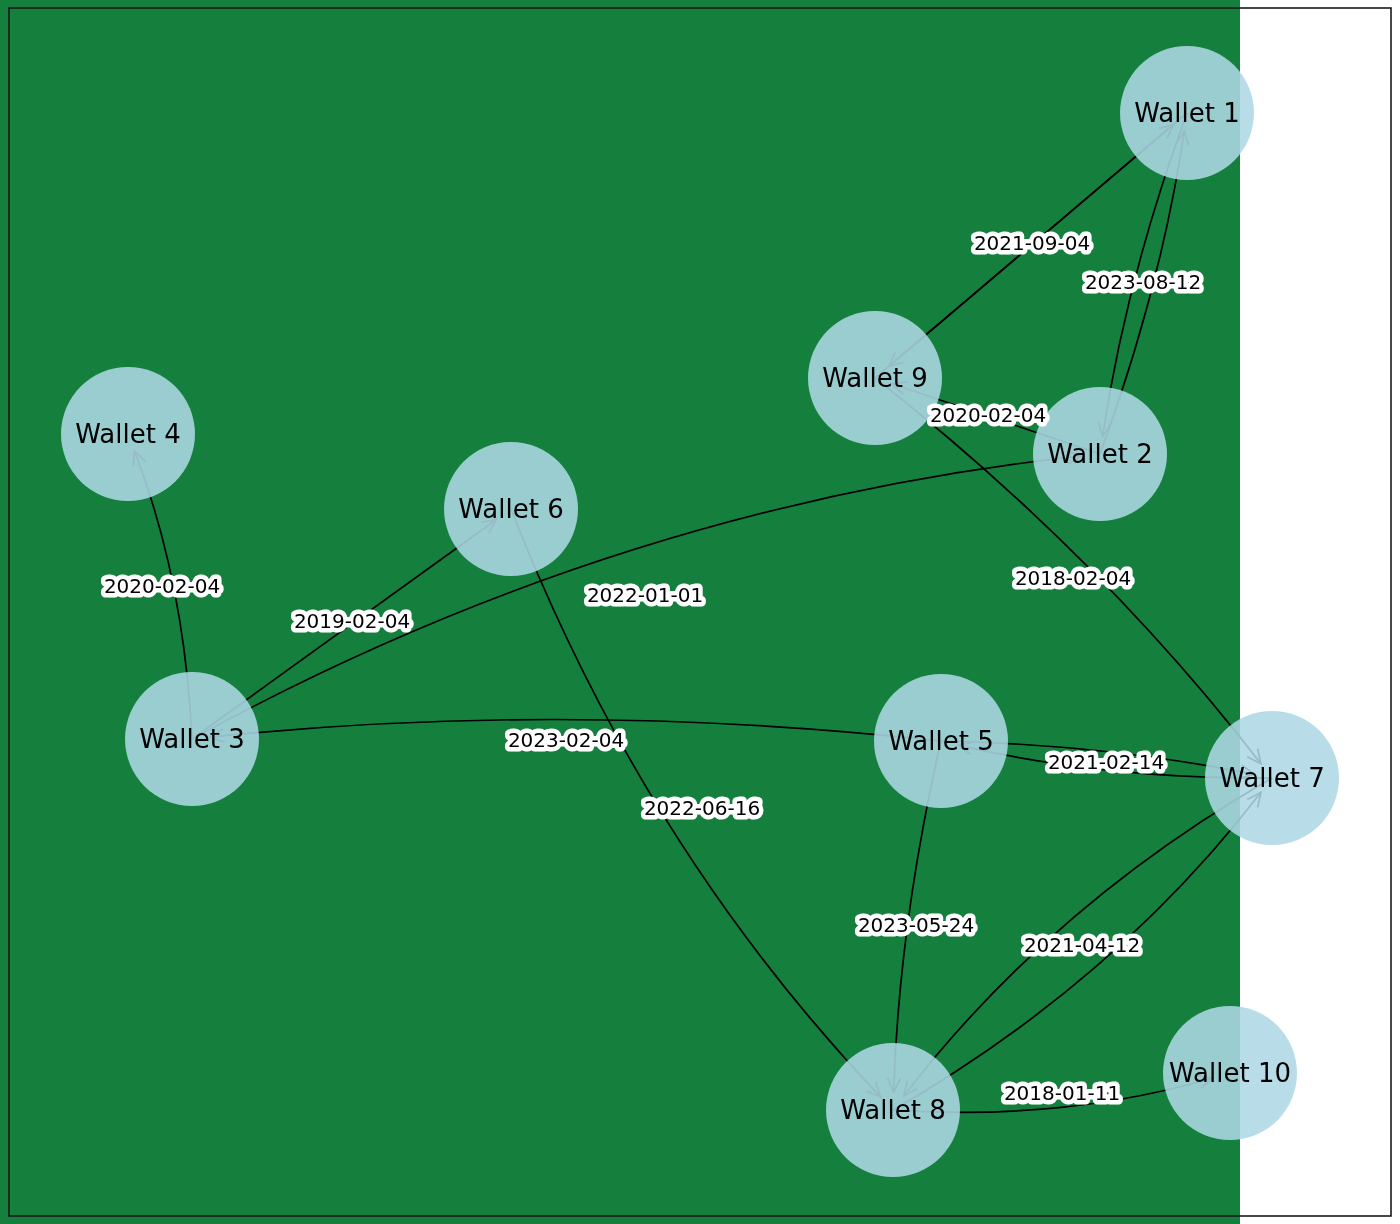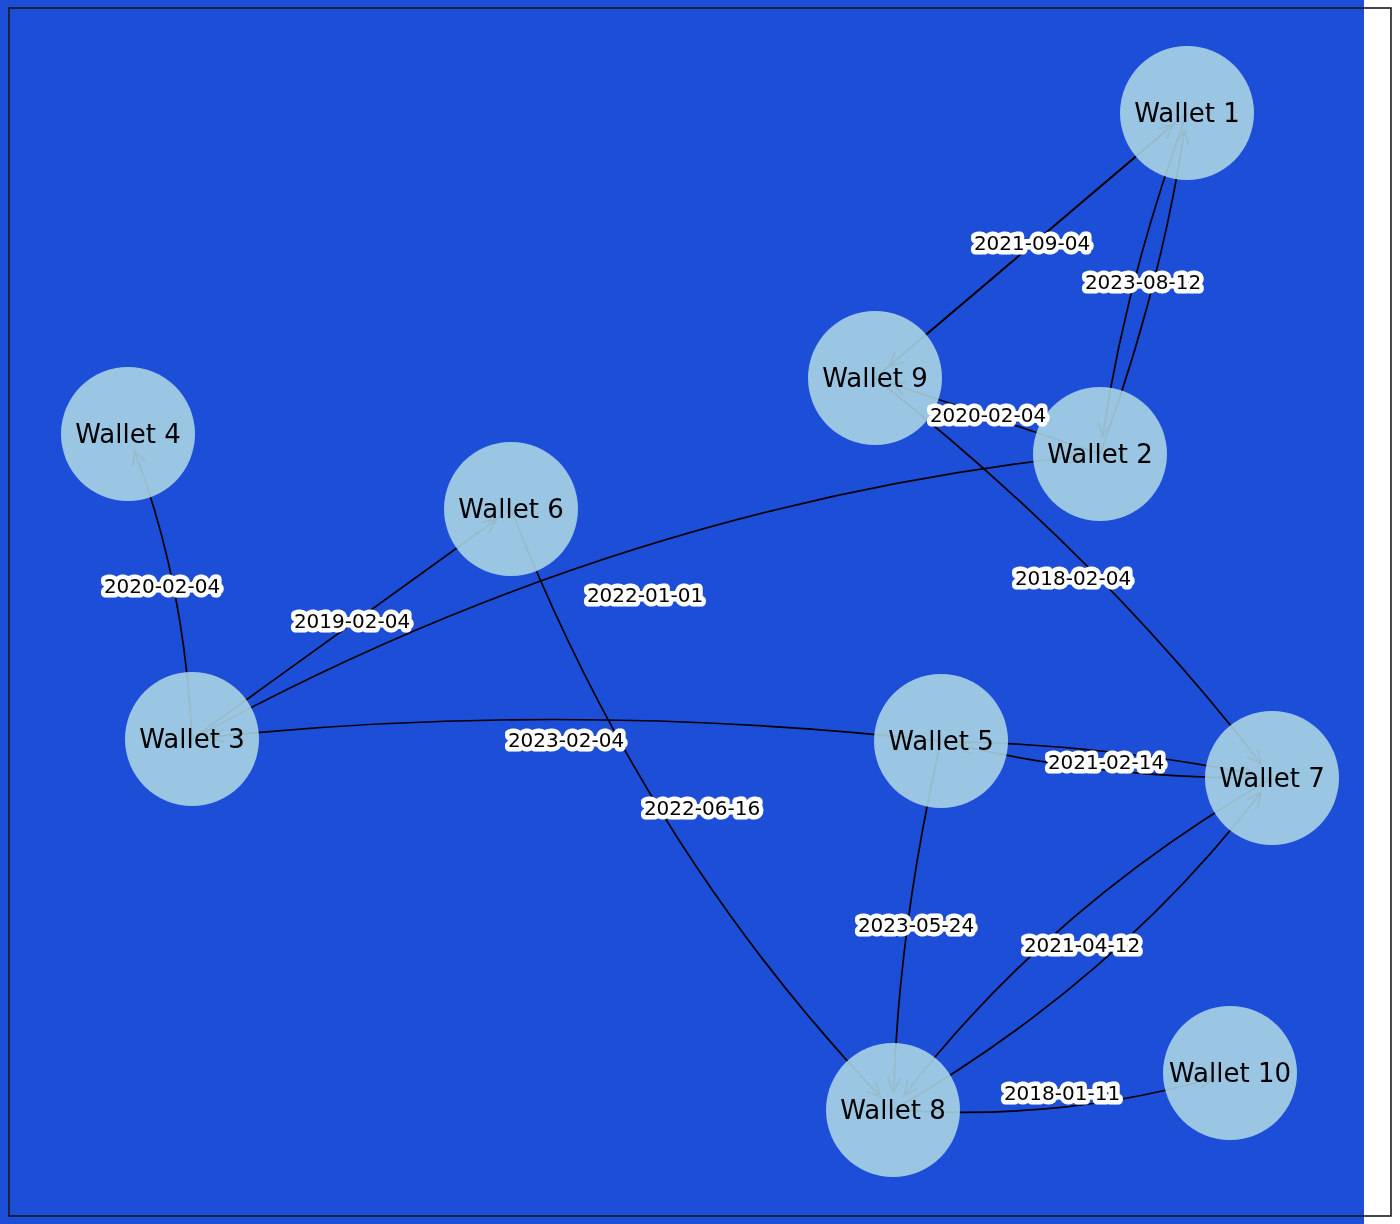--- a/index.html
+++ b/index.html
@@ -1,20 +1,20 @@
 <!DOCTYPE html>
 <html><head>
 <meta charset="utf-8">
 <style>
   html, body { margin: 0; padding: 0; background: #ffffff; }
   .stage {
     position: relative;
-    width: 1364px;
+    width: 1240px;
     height: 1224px;
-    background: #1d4ed8;
+    background: #15803d;
     font-family: "DejaVu Sans", sans-serif;
   }
   svg { display: block; }
   .edge-path { fill: none; }
   .node-label {
     text-anchor: middle;
     dominant-baseline: central;
   }
   .edge-label {
     text-anchor: middle;

